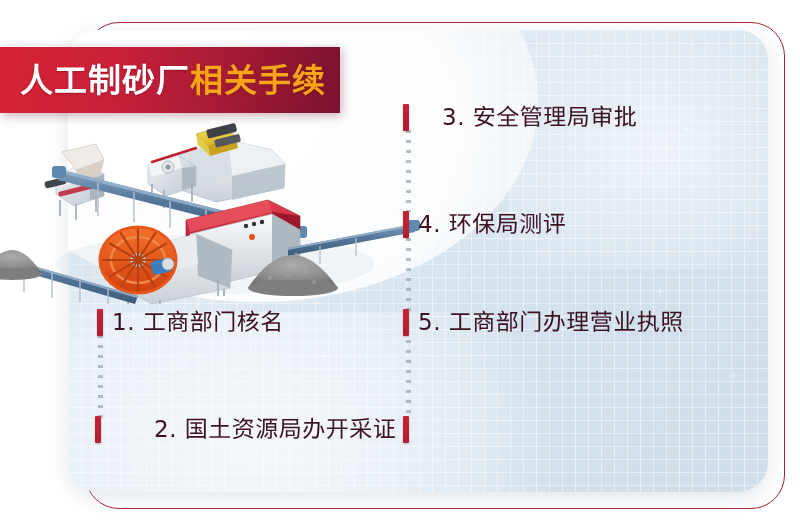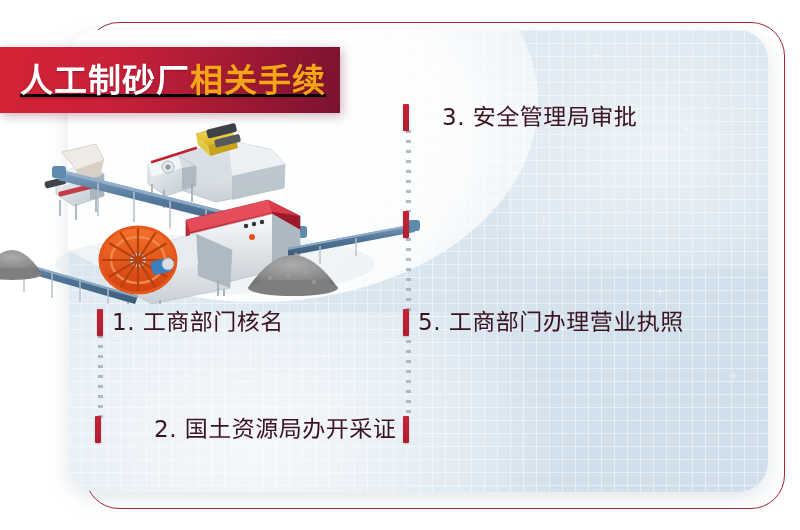--- a/index.html
+++ b/index.html
@@ -87,21 +87,20 @@
     z-index:6;
     display:flex;align-items:center;
     box-shadow:2px 3px 10px rgba(90,10,30,.30);
   }
   .banner-text{
     margin-left:20px;
     font-size:33px;font-weight:bold;letter-spacing:1px;
     white-space:nowrap;
     line-height:1;
     font-family:"DejaVu Sans","Liberation Sans",sans-serif;
-    text-decoration:underline;
   }
   .banner-text .w{color:#ffffff;text-shadow:0 1px 2px rgba(60,0,15,.35);}
   .banner-text .o{color:#F6A418;text-shadow:0 1px 2px rgba(80,30,0,.30);}
 
   
   .machine-wrap{
     position:absolute;left:0;top:104px;width:420px;height:200px;z-index:5;
   }
 
   
@@ -346,20 +345,21 @@
     </div>
   </div>
 
   <div class="col col-right">
     <div class="item" style="top:10px;left:0;gap:24px;">
       <span class="bar"></span>
       <span class="item-label">3. 安全管理局审批</span>
     </div>
     <div class="item" style="top:117px;left:0;">
       <span class="bar"></span>
+      <span class="item-label">4. 环保局测评</span>
     </div>
     <div class="item" style="top:215px;left:0;">
       <span class="bar"></span>
       <span class="item-label">5. 工商部门办理营业执照</span>
     </div>
     <div class="item" style="top:322px;left:0;">
       <span class="bar"></span>
     </div>
   </div>
 

